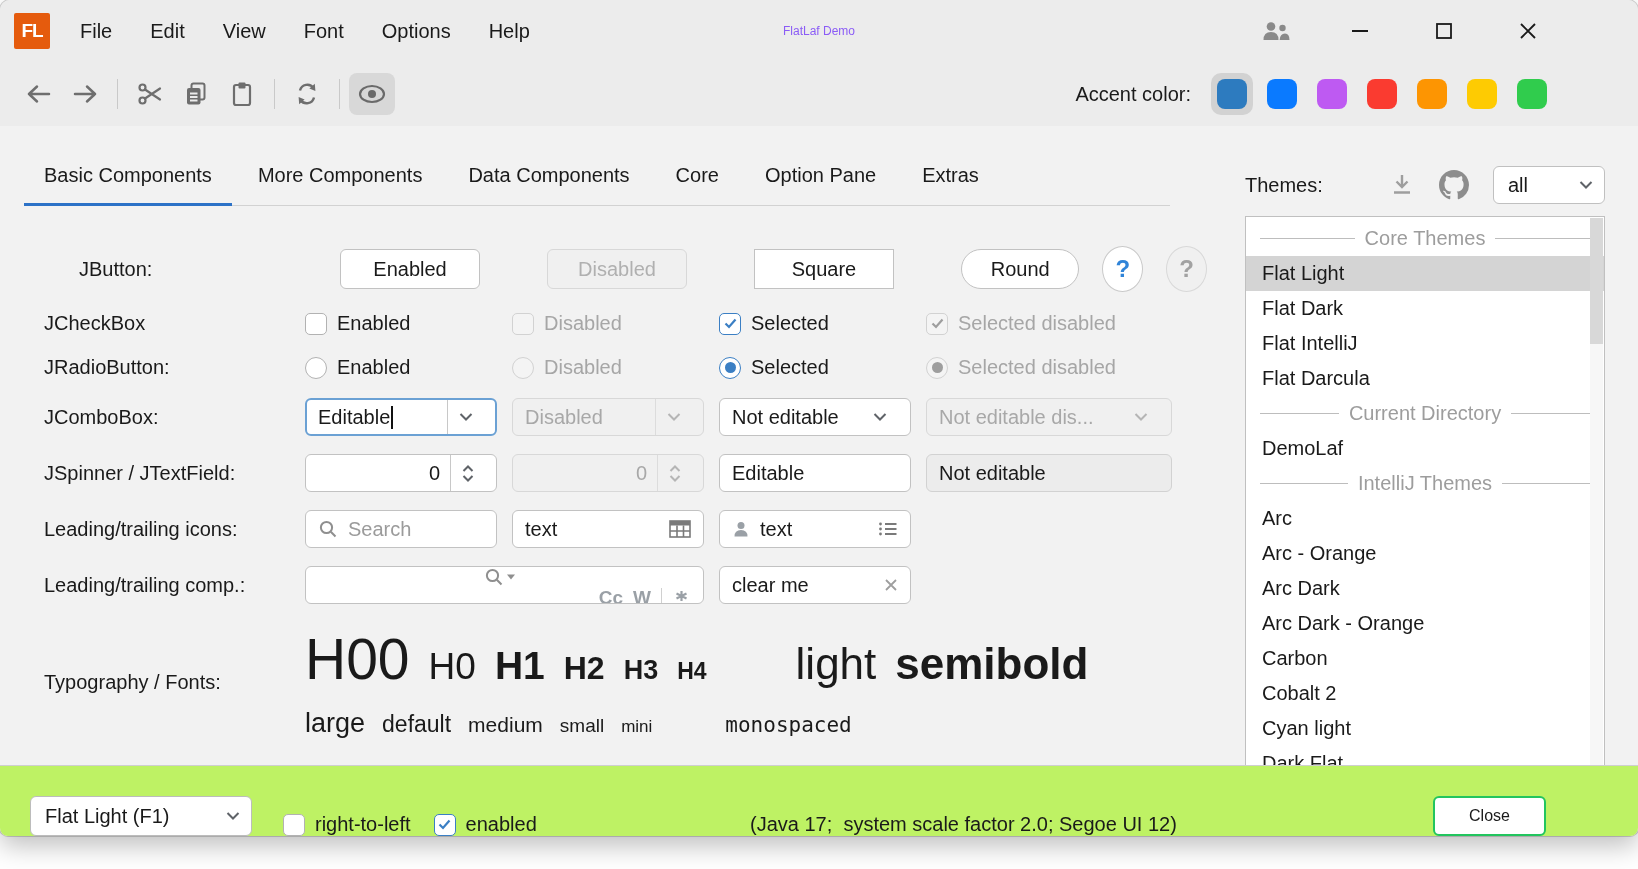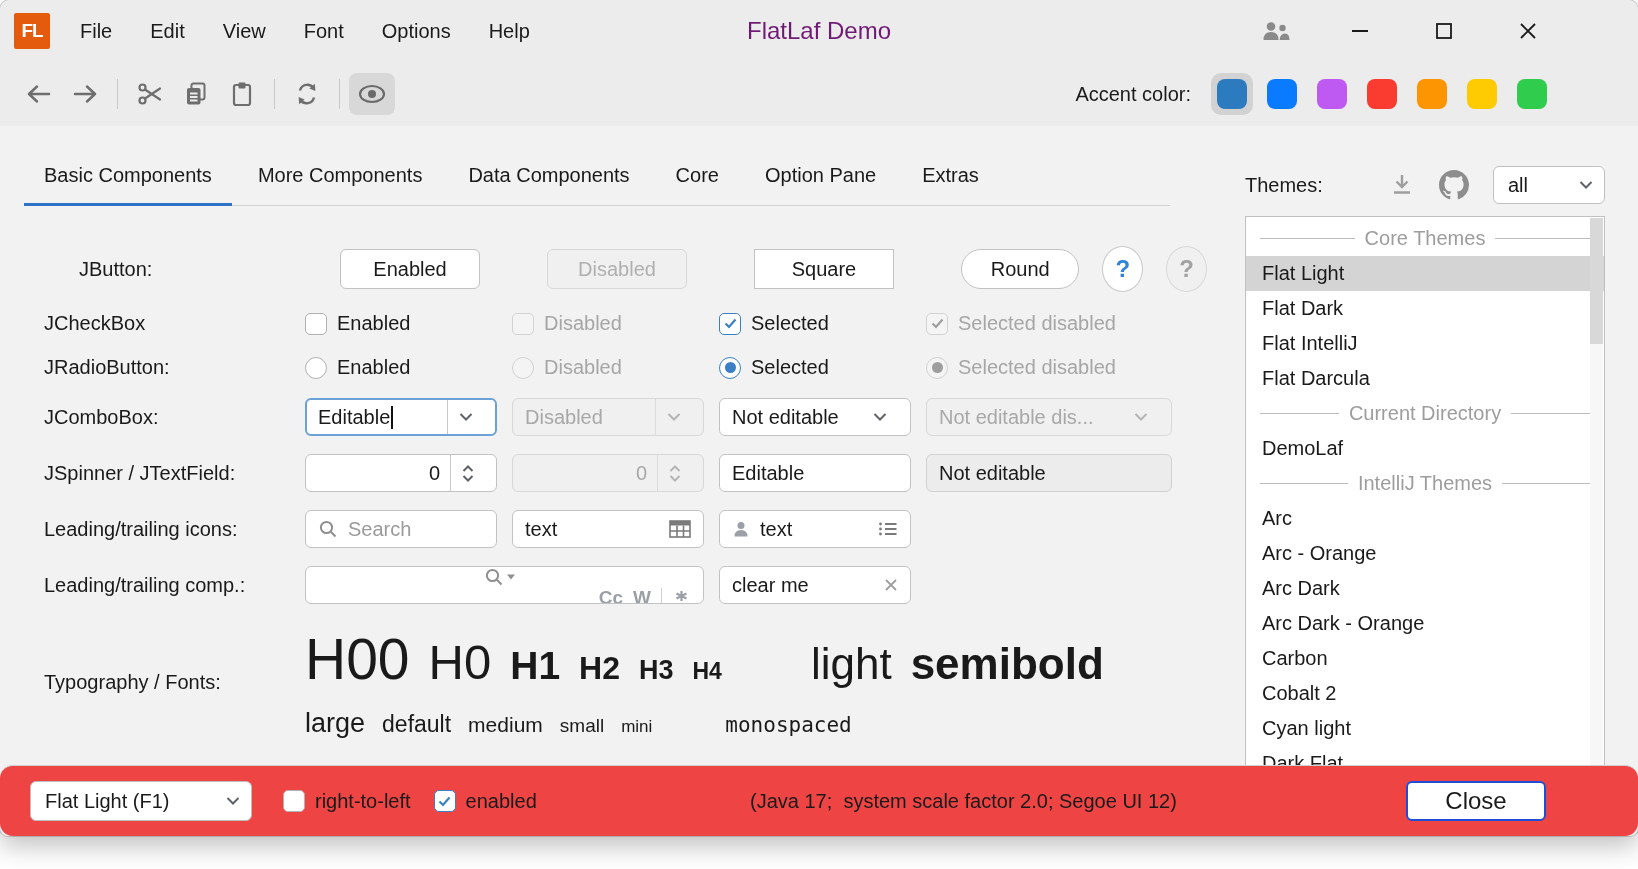--- a/index.html
+++ b/index.html
@@ -7,21 +7,21 @@
   .window { position:relative; width:1638px; height:836px; background:#f2f2f2;
             border-radius:10px 10px 8px 8px; overflow:hidden;
             box-shadow:0 10px 26px rgba(0,0,0,.25), 0 0 0 1px #d4d4d4; }
 
   
   .titlebar { height:62px; display:flex; align-items:center; padding-left:14px; background:#ececec; position:relative; }
   .logo { width:36px; height:36px; background:#e55b0d; color:#fff; font-weight:700; font-size:19px;
           display:flex; align-items:center; justify-content:center; border-radius:2px; margin-right:14px; letter-spacing:-1px; }
   .menubar { display:flex; gap:6px; }
   .menu-item { font-size:20px; padding:7px 16px; border-radius:6px; }
-  .win-title { position:absolute; left:50%; transform:translateX(-50%); color:#701a75; font-size:24px; }
+  .win-title { position:absolute; left:50%; transform:translateX(-50%); color:#8b5cf6; font-size:12px; }
   .win-controls { margin-left:auto; display:flex; align-items:center; gap:48px; padding-right:92px; }
   .win-btn { width:36px; height:36px; display:flex; align-items:center; justify-content:center; }
 
   
   .toolbar { height:64px; display:flex; align-items:center; padding:0 85px 0 16px; background:#ececec; }
   .tbtn { width:46px; height:42px; display:flex; align-items:center; justify-content:center; border-radius:8px; }
   .tbtn.toggled { background:#d8d8d8; }
   .tsep { width:1px; height:30px; background:#c9c9c9; margin:0 9px; }
   .accent { margin-left:auto; display:flex; align-items:center; }
   .accent-label { font-size:20px; margin-right:12px; }
@@ -79,21 +79,21 @@
   .lead-ic { margin-right:10px; display:flex; align-items:center; }
   .trail { margin-left:auto; display:flex; align-items:center; gap:10px; }
   .optchar { font-size:19px; font-weight:700; color:#9aa0a6; }
   .vline { width:1px; height:20px; background:#d0d0d0; }
   .span2 { grid-column:2 / 4;flex-direction:column; }
 
   
   .typo-cell { grid-column:2 / 6; }
   .typo-line1 { display:flex; align-items:baseline; gap:19px; }
   .typo-line2 { display:flex; align-items:baseline; gap:17px; margin-top:16px; }
-  .h00 { font-size:57px; } .h0 { font-size:49px; }
+  .h00 { font-size:57px; } .h0 { font-size:37px; }
   .h1 { font-size:39px; font-weight:700; } .h2 { font-size:32px; font-weight:700; }
   .h3 { font-size:27px; font-weight:700; } .h4 { font-size:23px; font-weight:700; }
   .w-light { font-size:44px; font-weight:300; margin-left:70px; }
   .w-semibold { font-size:44px; font-weight:600; }
   .sz-large { font-size:27px; } .sz-default { font-size:23px; } .sz-medium { font-size:21px; }
   .sz-small { font-size:19px; } .sz-mini { font-size:17px; }
   .sz-mono { font-size:21px; font-family:"DejaVu Sans Mono", monospace; margin-left:56px; }
 
   
   .themes { position:absolute; top:19px; left:1245px; width:360px; }
@@ -105,27 +105,27 @@
   .theme-list { position:relative; height:550px; background:#fff; border:1px solid #c0c0c0; overflow:hidden; padding-top:4px; }
   .t-item { height:35px; display:flex; align-items:center; padding-left:16px; font-size:20px; }
   .t-item.sel { background:#d4d4d4; }
   .t-sep { height:35px; display:flex; align-items:center; gap:10px; padding:0 14px; color:#9d9d9d; font-size:20px; }
   .t-sep::before, .t-sep::after { content:''; height:1px; background:#bdbdbd; flex:1; }
   .t-track { position:absolute; top:1px; right:1px; width:13px; height:548px; background:#f7f7f7; }
   .t-thumb { position:absolute; top:1px; right:1px; width:13px; height:126px; background:#d8d8d8; }
 
   
   .bottombar { position:absolute; left:0; right:0; bottom:0; height:71px; border-top:1px solid #cfcfcf;
-               background:#ef4444; display:flex; align-items:center; padding:0 92px 0 30px;border-radius:13px; }
+               background:#bef264; display:flex; align-items:flex-end; padding:0 92px 0 30px; }
   .lnf-combo { width:222px; height:40px; background:#fff; border:1px solid #bcbcbc; border-radius:6px;
                font-size:20px; display:flex; align-items:center; padding-left:14px; }
   .bb-check1 { margin-left:31px; } .bb-check2 { margin-left:23px; }
   .status { position:absolute; left:750px; font-size:20px; white-space:pre; }
-  .close-btn { margin-left:auto; width:140px; height:40px; background:#fff; border:2px solid #1d4ed8; border-radius:6px;
-               font-size:24px; display:flex; align-items:center; justify-content:center; }
+  .close-btn { margin-left:auto; width:113px; height:40px; background:#fff; border:2px solid #22c55e; border-radius:6px;
+               font-size:16px; display:flex; align-items:center; justify-content:center; }
   svg { display:block; }
 </style>
 </head>
 <body>
 
 <div class="window">
 
   <div class="titlebar">
     <div class="logo">FL</div>
     <nav class="menubar">

